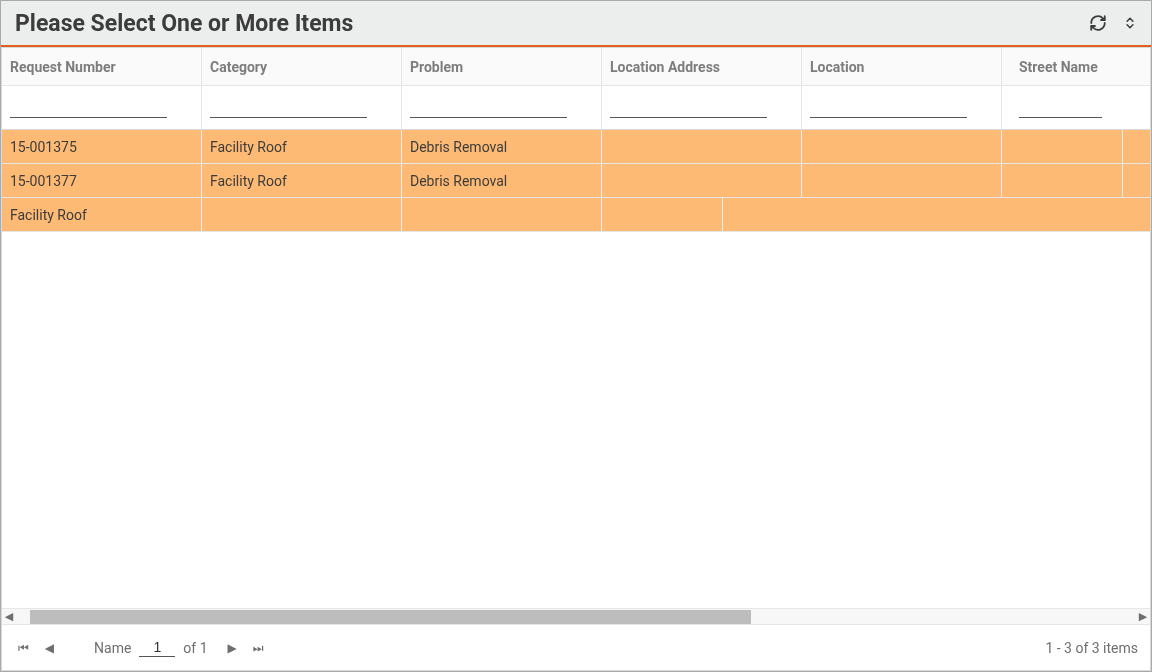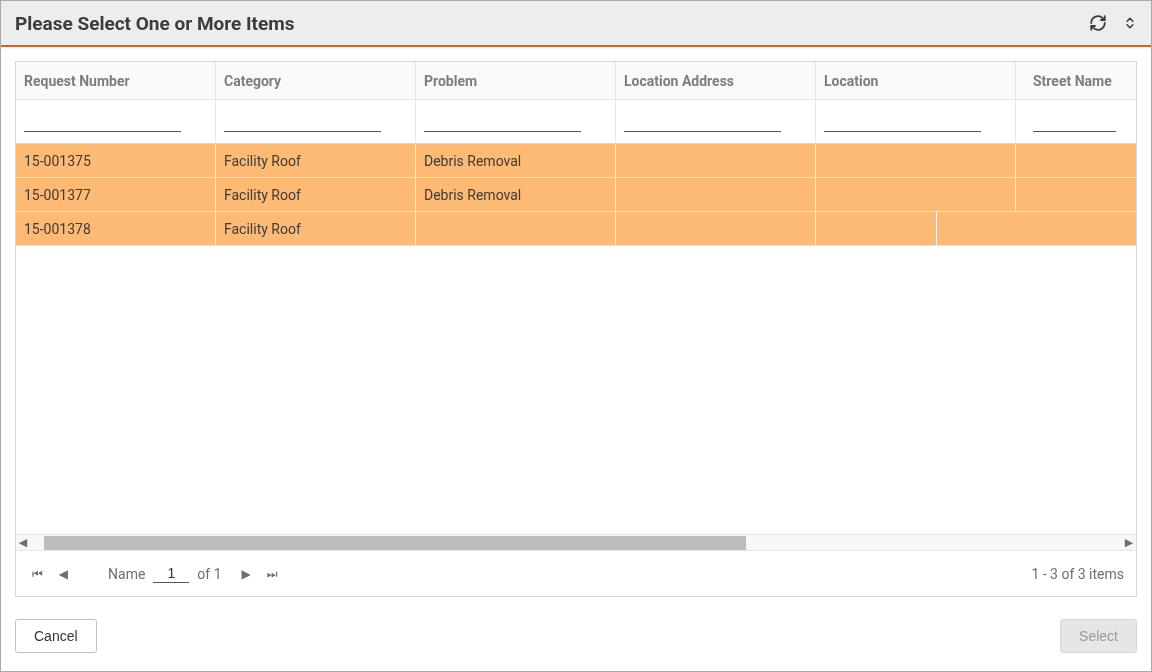--- a/index.html
+++ b/index.html
@@ -21,30 +21,30 @@
   .titlebar {
     height: 46px;
     background: #eceeee;
     border-bottom: 2px solid #e35d1e;
     display: flex; align-items: center;
     padding: 0 14px;
     justify-content: space-between;
   }
   .titlebar h1 {
     margin: 0;
-    font-size: 19px;
+    font-size: 23px;
     font-weight: 700;
     color: #3c3c3c;
   }
   .title-actions { display: flex; gap: 16px; align-items: center; }
   .title-actions span { cursor: pointer; color: #3c3c3c; }
   .icon-btn svg { display:block; }
   .body {
     flex: 1 1 auto;
-    padding: 14px;
+    padding: 0;
     display: flex; flex-direction: column;
     min-height: 0;
   }
   .grid {
     border: 1px solid #d9d9d9;
     flex: 1 1 auto;
     display: flex; flex-direction: column;
     min-height: 0;
   }
   .grid-header-row, .grid-filter-row, .grid-row {
@@ -228,21 +228,20 @@
         </div>
         <div class="grid-row">
           <div class="col c-req">15-001377</div>
           <div class="col c-cat">Facility Roof</div>
           <div class="col c-prob">Debris Removal</div>
           <div class="col c-loc"></div>
           <div class="col c-dir"></div>
           <div class="col c-str"></div>
         </div>
         <div class="grid-row">
-          <div class="col c-req">15-001378</div>
           <div class="col c-cat">Facility Roof</div>
           <div class="col c-loc"></div>
           <div class="col c-dir"></div>
           <div class="col c-str"></div>
         </div>
       </div>
 
       <div class="h-scroll">
         <span class="arrow">◀</span>
         <div class="track">
@@ -259,18 +258,14 @@
         <span>of 1</span>
         <span class="pager-btn" style="margin-left:8px">▶</span>
         <span class="pager-btn">⏭</span>
         <span class="spacer"></span>
         <span>1 - 3 of 3 items</span>
       </div>
 
     </div>
   </div>
 
-  <div class="footer">
-    <button class="btn btn-secondary">Cancel</button>
-    <button class="btn btn-primary" disabled="">Select</button>
-  </div>
 
 </div>
 
 </body></html>

